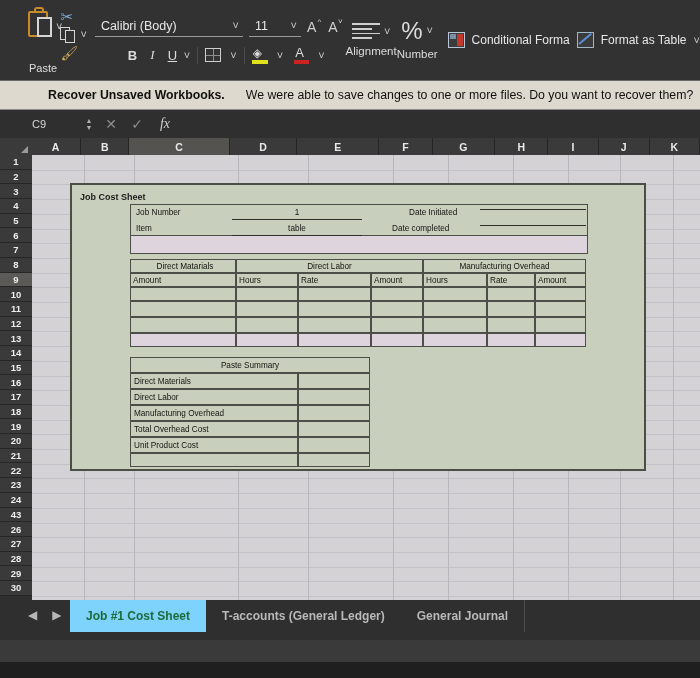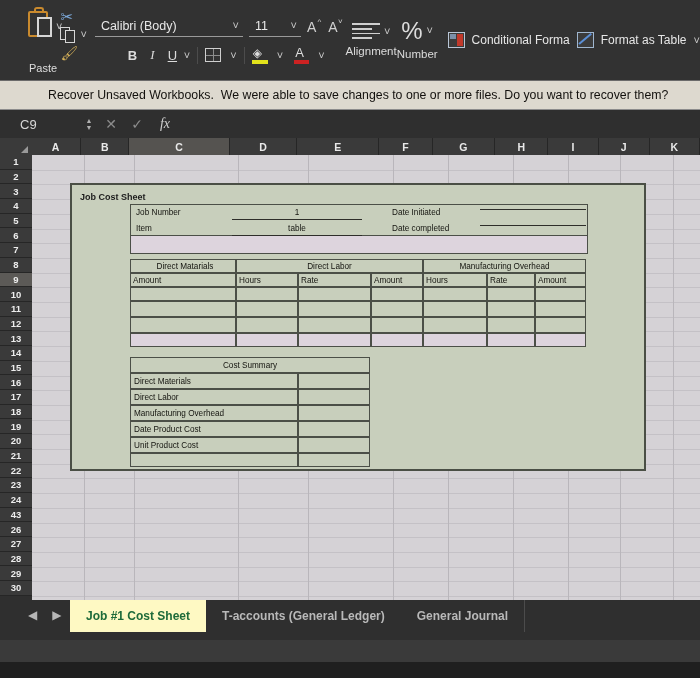--- a/index.html
+++ b/index.html
@@ -96,29 +96,29 @@
   .style-ico.diag::after { content:""; position:absolute; left:1px; top:10px; width:16px; height:2px; background:#5b8fd6; transform: rotate(-40deg); transform-origin: left center; }
   .style-txt { color: #e6e6e6; font-size: 12px; white-space: nowrap; }
 
   
   .msgbar {
     position: absolute; left: 0; top: 80px; width: 700px; height: 30px;
     background: #ddd9cf; border-top: 1px solid #6b6b6b; border-bottom: 1px solid #8c8c8c;
     display: flex; align-items: center; padding-left: 48px;
     color: #13110e; font-size: 12.3px; white-space: nowrap; overflow: hidden;
   }
-  .msg-strong { font-weight: normal; }
-  .msg-rest { margin-left: 7px; }
+  .msg-strong { font-weight: bold; }
+  .msg-rest { margin-left: 21px; }
 
   
   .formulabar {
     position: absolute; left: 0; top: 110px; width: 700px; height: 28px;
     background: #2f2f2f; display: flex; align-items: center;
   }
-  .namebox { width: 80px; color: #d8d8d8; font-size: 13px; padding-left: 20px; }
+  .namebox { width: 80px; color: #d8d8d8; font-size: 11px; padding-left: 32px; }
   .spin { display: flex; flex-direction: column; gap: 1px; color: #b0b0b0; font-size: 7px; line-height: 6px; width: 18px; align-items: center; }
   .fb-btn { color: #8d8d8d; font-size: 14px; width: 26px; text-align: center; }
   .fx { color: #cfcfcf; font-style: italic; font-family: "Liberation Serif", serif; font-size: 14px; width: 30px; text-align: center; }
   .formula-input { flex: 1; height: 18px; background: #2f2f2f; }
 
   
   .gridwrap { position: absolute; left: 0; top: 138px; width: 700px; height: 462px; background: #2f2f2f; overflow: hidden; }
   .colhdr { position: absolute; left: 0; top: 0; height: 17px; width: 700px; display: flex; }
   .corner { width: 32px; height: 17px; background: #3a3a3a; position: relative; }
   .corner::after { content:""; position:absolute; right:3px; bottom:2px; border-left:7px solid transparent; border-bottom:7px solid #9a9a9a; }
@@ -145,21 +145,21 @@
   .lbl { position: absolute; font-size: 8.2px; color: #14140f; white-space: nowrap; }
   .lbl.c { text-align: center; }
   .uline { position: absolute; height: 0; border-bottom: 1.6px solid #2e2e2a; }
 
   
   .tabbar { position: absolute; left: 0; top: 600px; width: 700px; height: 40px; background: #2f2f2f; }
   .navbtns { position: absolute; left: 28px; top: 8px; display: flex; gap: 15px; color: #b6b6b6; font-size: 12px; }
   .tabs { position: absolute; left: 70px; top: 0; display: flex; height: 32px; align-items: stretch; }
   .tab { display: flex; align-items: center; justify-content: center; padding: 0 16px; font-size: 12px;
          color: #b9b9b9; font-weight: bold; border-right: 1px solid #4c4c4c; white-space: nowrap; }
-  .tab.active { background: #fef9c3; color: #1e6b3a; border-right: none; }
+  .tab.active { background: #7dd3fc; color: #1e6b3a; border-right: none; }
   .statusbar { position: absolute; left: 0; top: 640px; width: 700px; height: 38px; background: #3a3a3a; }
   .botdark { position: absolute; left: 0; top: 662px; width: 700px; height: 16px; background: #1f1f1f; }
 </style>
 </head>
 <body>
 
 <div id="app">
 
   <div class="ribbon">
 
@@ -386,21 +386,21 @@
         <div class="cellbox lilac" style="left:58px; top:50px; width:458px; height:19px;"></div>
 
         <span class="lbl" style="left:64px; top:23px;">Job Number</span>
         <span class="lbl c" style="left:160px; top:23px; width:130px;">1</span>
         <i class="uline" style="left:160px; top:34px; width:130px;"></i>
 
         <span class="lbl" style="left:64px; top:39px;">Item</span>
         <span class="lbl c" style="left:160px; top:39px; width:130px;">table</span>
         <i class="uline" style="left:160px; top:50px; width:130px;"></i>
 
-        <span class="lbl" style="left:320px; top:23px;">Date Initiated</span>
+        <span class="lbl" style="left:337px; top:23px;">Date Initiated</span>
         <i class="uline" style="left:408px; top:24px; width:106px;"></i>
         <span class="lbl" style="left:320px; top:39px;">Date completed</span>
         <i class="uline" style="left:408px; top:40px; width:106px;"></i>
 
         <div class="cellbox" style="left:58px; top:74px; width:106px; height:14px;"></div>
         <span class="lbl c" style="left:58px; top:77px; width:110px;">Direct Matarials</span>
 
         <div class="cellbox" style="left:164px; top:74px; width:187px; height:14px;"></div>
         <span class="lbl c" style="left:164px; top:77px; width:187px;">Direct Labor</span>
 
@@ -454,37 +454,37 @@
 
         <div class="cellbox lilac" style="left:58px; top:148px; width:106px; height:14px;"></div>
         <div class="cellbox lilac" style="left:164px; top:148px; width:62px; height:14px;"></div>
         <div class="cellbox lilac" style="left:226px; top:148px; width:73px; height:14px;"></div>
         <div class="cellbox lilac" style="left:299px; top:148px; width:52px; height:14px;"></div>
         <div class="cellbox lilac" style="left:351px; top:148px; width:64px; height:14px;"></div>
         <div class="cellbox lilac" style="left:415px; top:148px; width:48px; height:14px;"></div>
         <div class="cellbox lilac" style="left:463px; top:148px; width:51px; height:14px;"></div>
 
         <div class="cellbox" style="left:58px; top:172px; width:240px; height:16px;"></div>
-        <span class="lbl c" style="left:58px; top:176px; width:240px;">Cost Summary</span>
+        <span class="lbl c" style="left:58px; top:176px; width:240px;">Paste Summary</span>
 
         <div class="cellbox" style="left:58px; top:188px; width:168px; height:16px;"></div>
         <div class="cellbox" style="left:226px; top:188px; width:72px; height:16px;"></div>
         <span class="lbl" style="left:62px; top:192px;">Direct Materials</span>
 
         <div class="cellbox" style="left:58px; top:204px; width:168px; height:16px;"></div>
         <div class="cellbox" style="left:226px; top:204px; width:72px; height:16px;"></div>
         <span class="lbl" style="left:62px; top:208px;">Direct Labor</span>
 
         <div class="cellbox" style="left:58px; top:220px; width:168px; height:16px;"></div>
         <div class="cellbox" style="left:226px; top:220px; width:72px; height:16px;"></div>
         <span class="lbl" style="left:62px; top:224px;">Manufacturing Overhead</span>
 
         <div class="cellbox" style="left:58px; top:236px; width:168px; height:16px;"></div>
         <div class="cellbox" style="left:226px; top:236px; width:72px; height:16px;"></div>
-        <span class="lbl" style="left:62px; top:240px;">Date Product Cost</span>
+        <span class="lbl" style="left:62px; top:240px;">Total Overhead Cost</span>
 
         <div class="cellbox" style="left:58px; top:252px; width:168px; height:16px;"></div>
         <div class="cellbox" style="left:226px; top:252px; width:72px; height:16px;"></div>
         <span class="lbl" style="left:62px; top:256px;">Unit Product Cost</span>
 
         <div class="cellbox" style="left:58px; top:268px; width:168px; height:14px;"></div>
         <div class="cellbox" style="left:226px; top:268px; width:72px; height:14px;"></div>
       </div>
     </div>
   </div>

